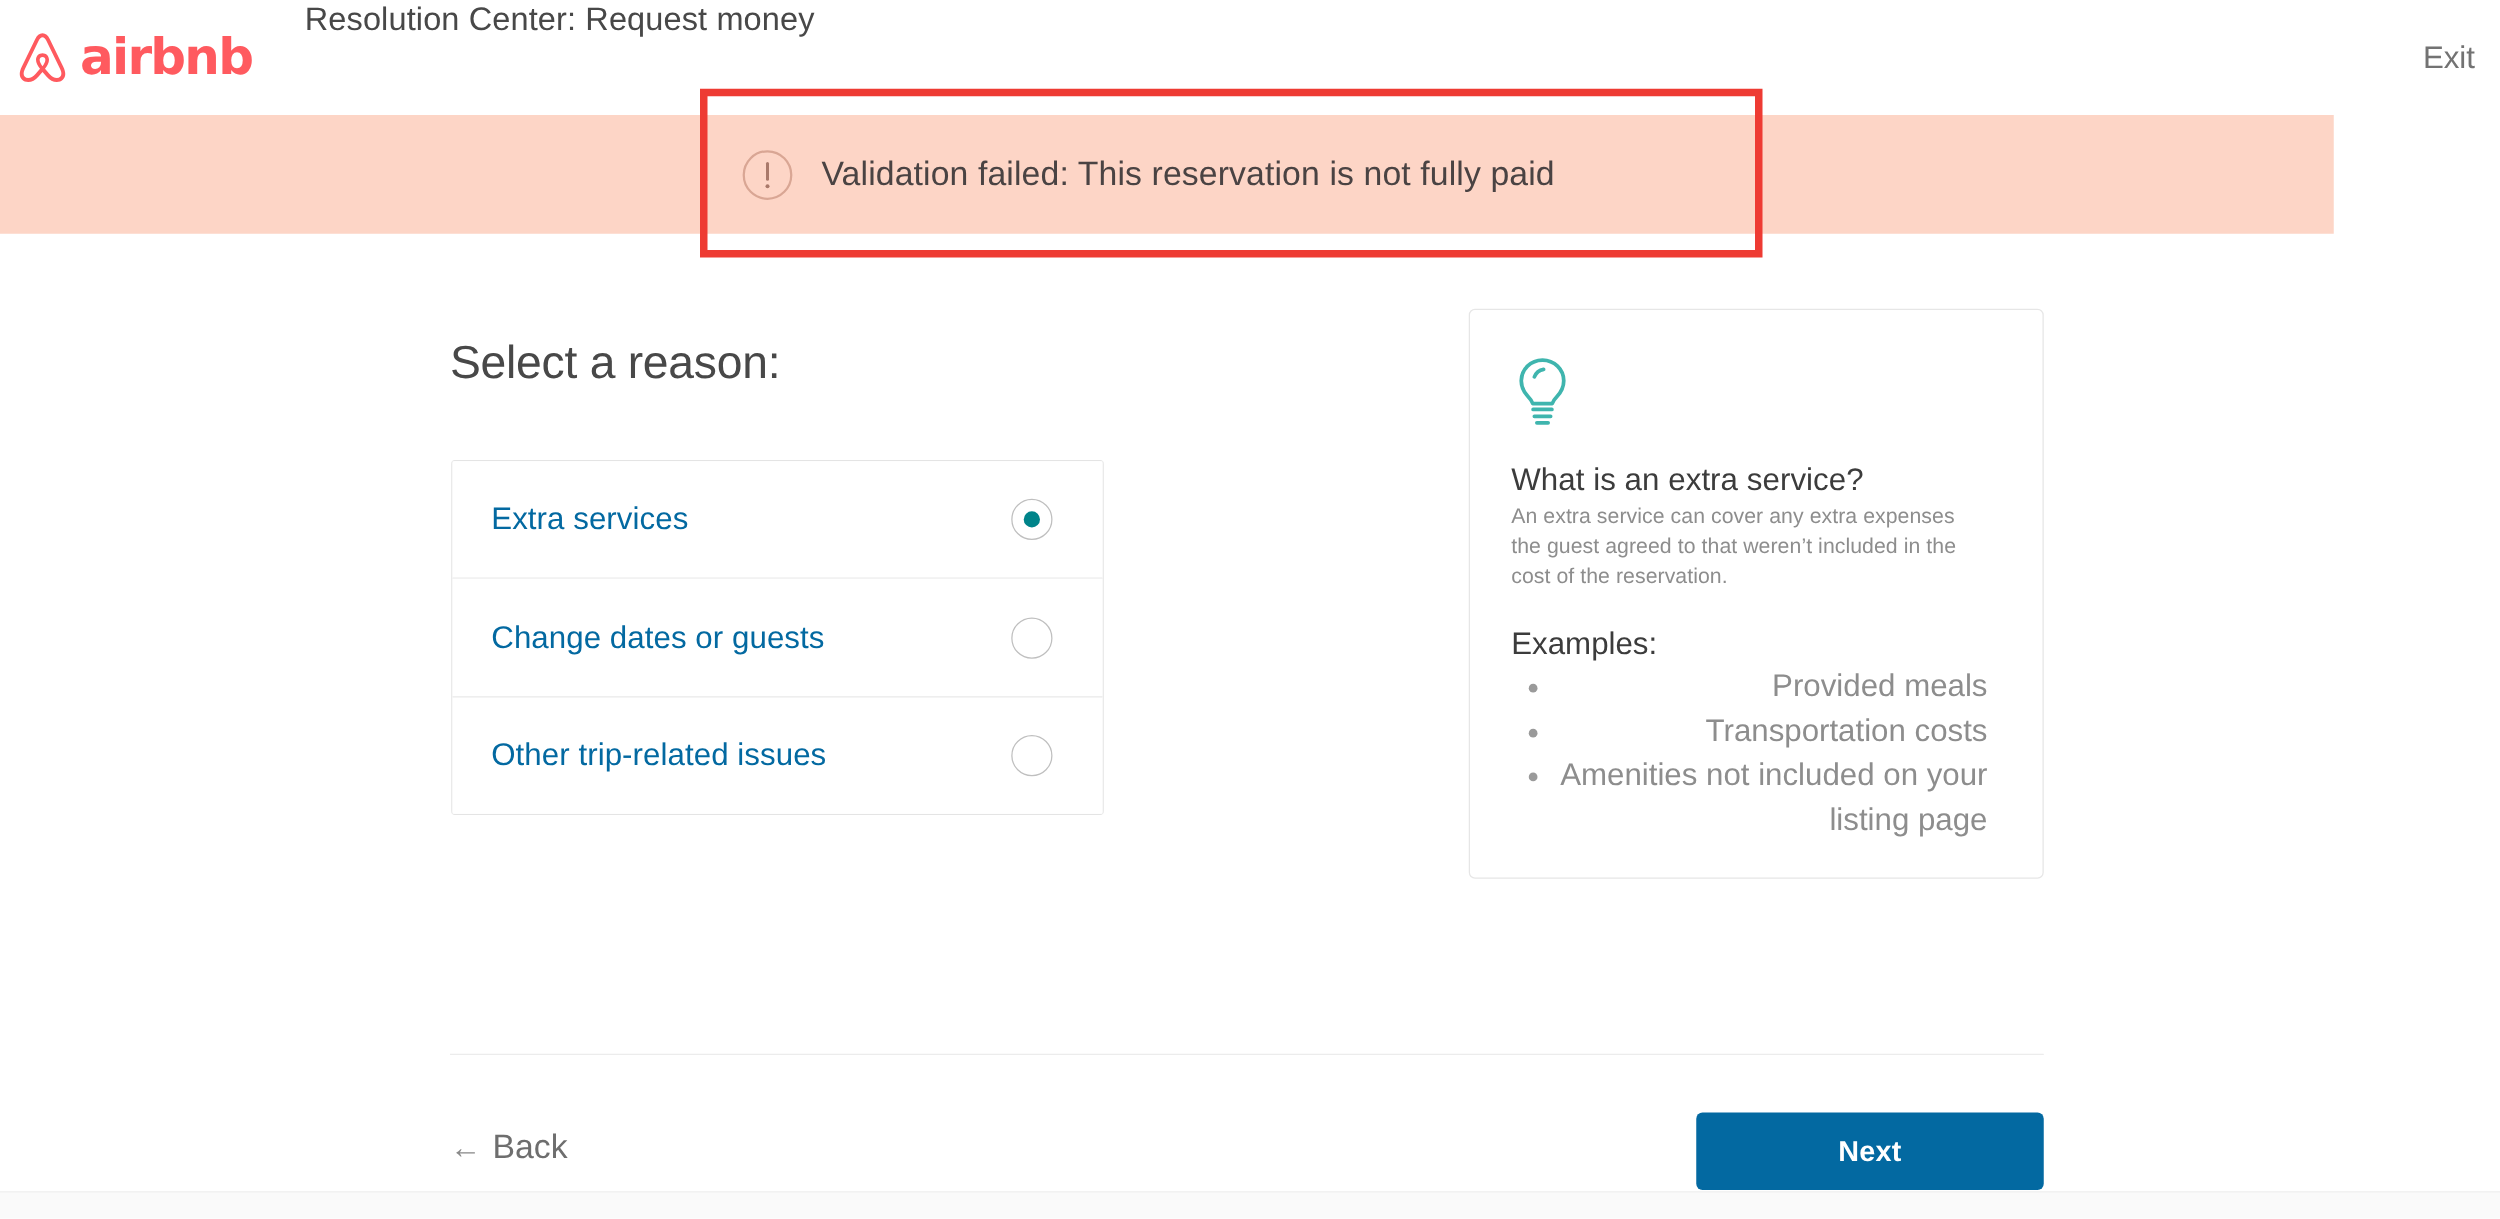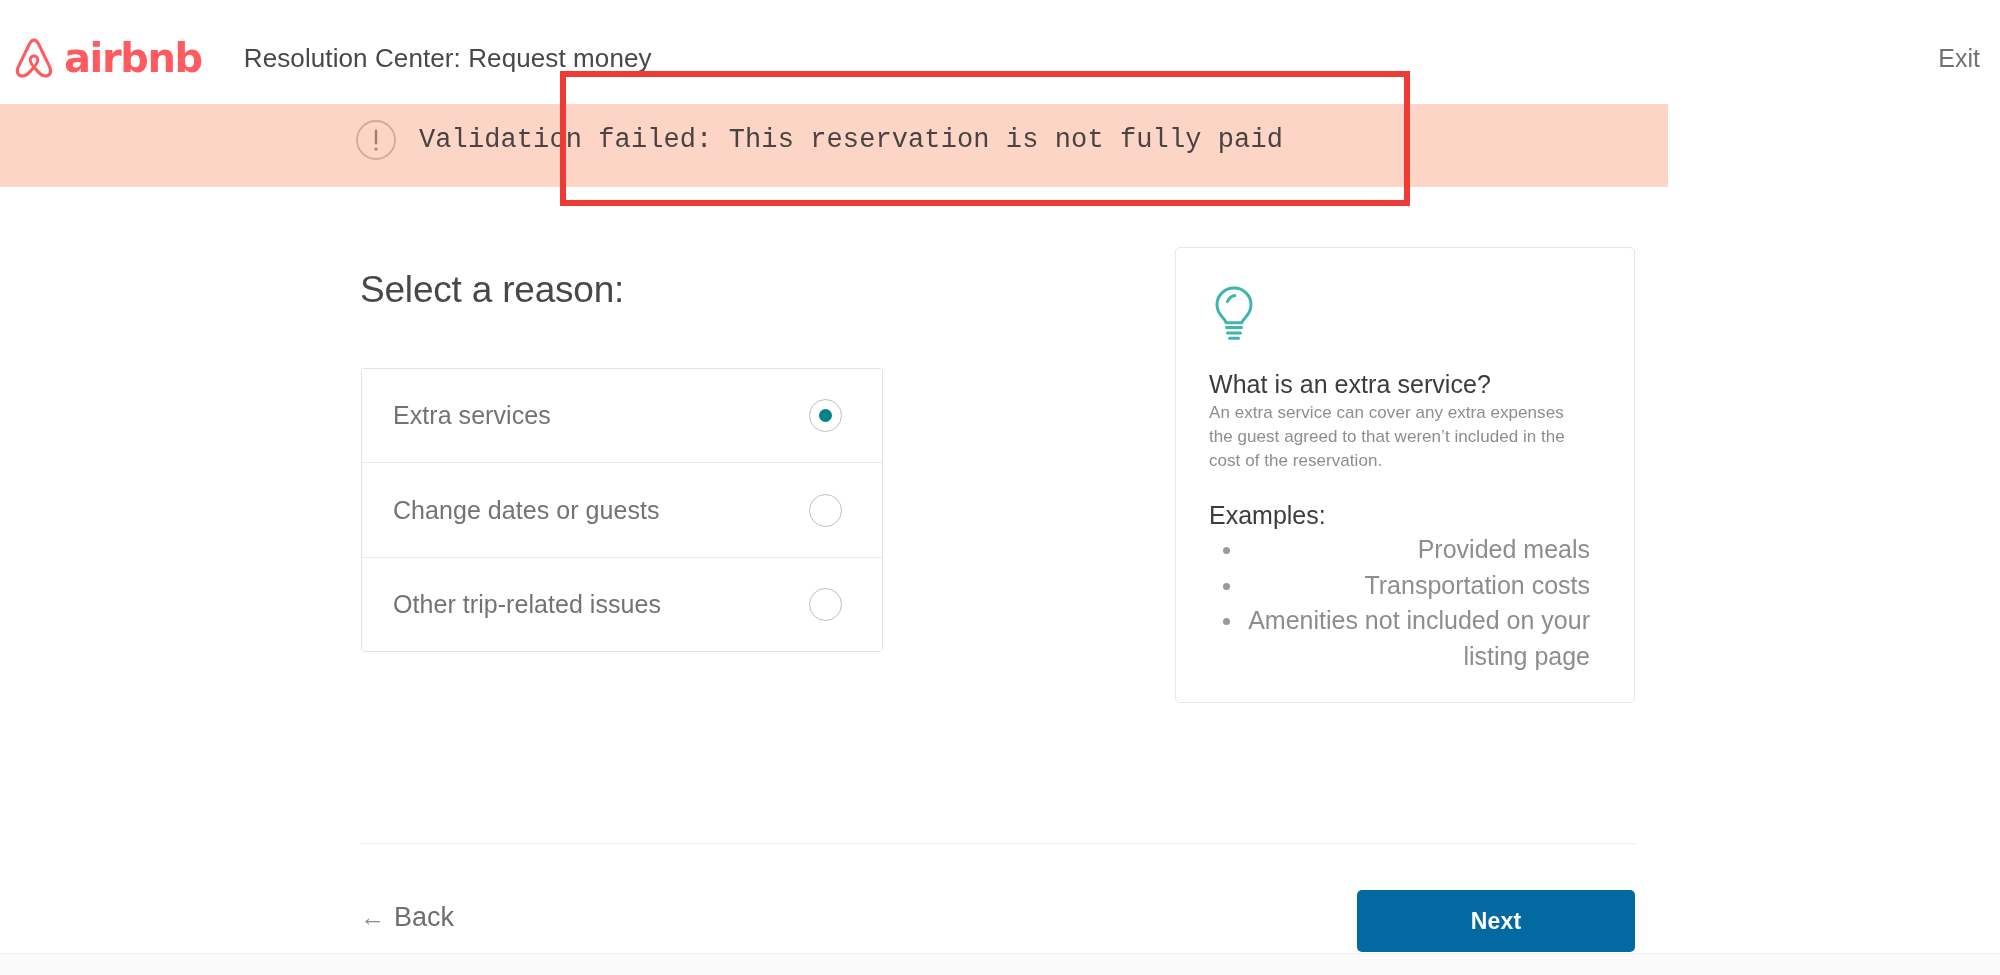--- a/index.html
+++ b/index.html
@@ -21,23 +21,21 @@
   }
 
   
   .header {
     position: absolute;
     top: 0; left: 0;
     width: 2000px;
     height: 92px;
     background: #ffffff;
     display: flex;
-    align-items: center;
     z-index: 4;
-    margin-top: 12px;
   }
   .logo-wrap {
     display: flex;
     align-items: center;
     margin-left: 10px;
     gap: 6px;
   }
   .logo-mark { width: 48px; height: 48px; display: block; }
   .logo-word {
     color: #FF5A5F;
@@ -61,28 +59,27 @@
     font-size: 25px;
     color: #737373;
     text-decoration: none;
     cursor: pointer;
   }
 
   
   .alert-banner {
     position: absolute;
     top: 92px; left: 0;
-    width: 1668px;
+    width: 1867px;
     height: 95px;
     background: #FDD5C6;
     display: flex;
     align-items: center;
     justify-content: center;
     z-index: 2;
-    font-family: Liberation Mono, monospace;
   }
   .alert-inner {
     display: flex;
     align-items: center;
     gap: 22px;
     transform: translateX(-15px);
   }
   .alert-icon { width: 42px; height: 42px; display: block; flex: 0 0 auto; }
   .alert-text {
     font-size: 27px;
@@ -141,21 +138,21 @@
     justify-content: space-between;
     padding: 0 40px 0 31px;
     cursor: pointer;
     background: #ffffff;
   }
   .reason-row + .reason-row { border-top: 1px solid #e9e9e9; }
   .reason-row:first-child { border-bottom: 1px solid #e9e9e9; }
   .reason-row:nth-child(2) { border-top: none; gap: 45px; }
   .reason-label {
     font-size: 25px;
-    color: #737373;
+    color: #0369a1;
     font-weight: 400;
     letter-spacing: 0.05px;
   }
   .radio {
     width: 33px; height: 33px;
     border: 1.6px solid #bfbfbf;
     border-radius: 50%;
     background: #fff;
     flex: 0 0 auto;
     display: flex;

